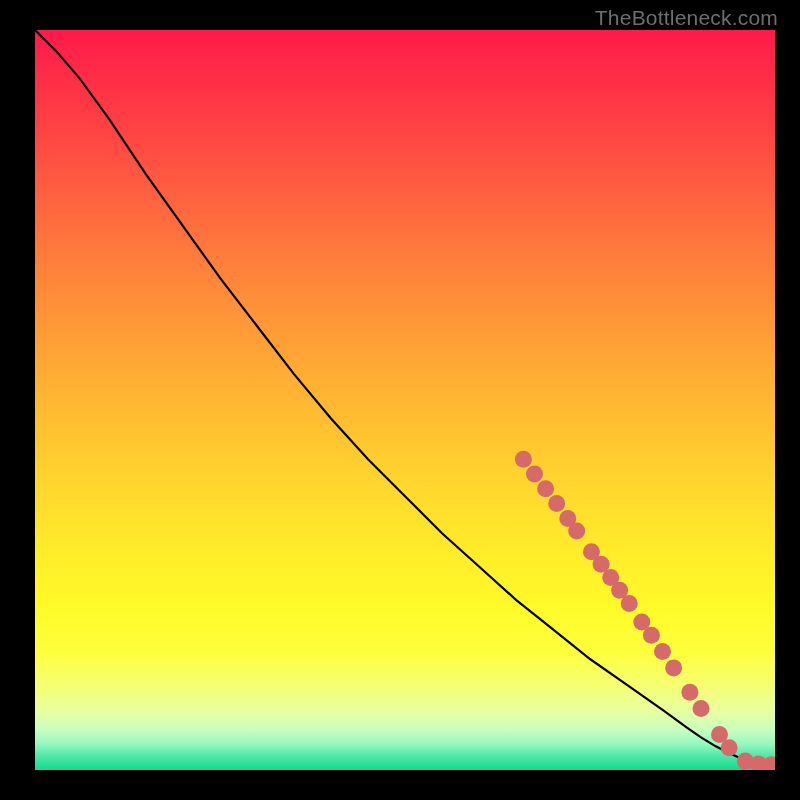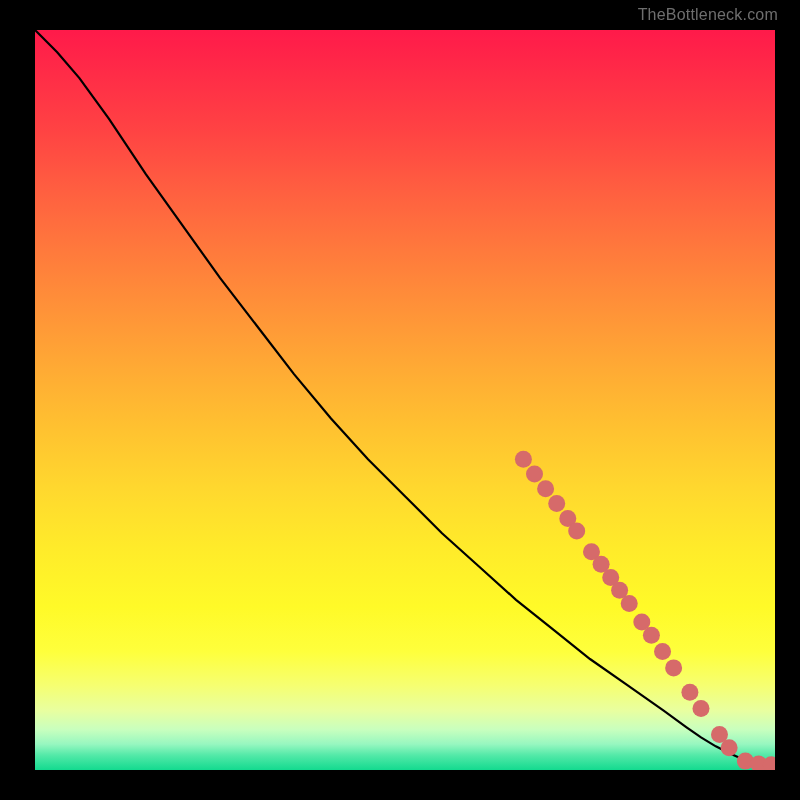--- a/index.html
+++ b/index.html
@@ -60,21 +60,21 @@
     left: 0;
     top: 0;
     width: 100%;
     height: 100%;
   }
   .watermark {
     position: absolute;
     top: 6px;
     right: 22px;
     color: #6e6e6e;
-    font-size: 16px;
+    font-size: 21px;
     font-weight: 400;
     letter-spacing: 0.2px;
     white-space: nowrap;
   }
 </style>
 </head>
 <body>
 
 <div class="frame">
 

